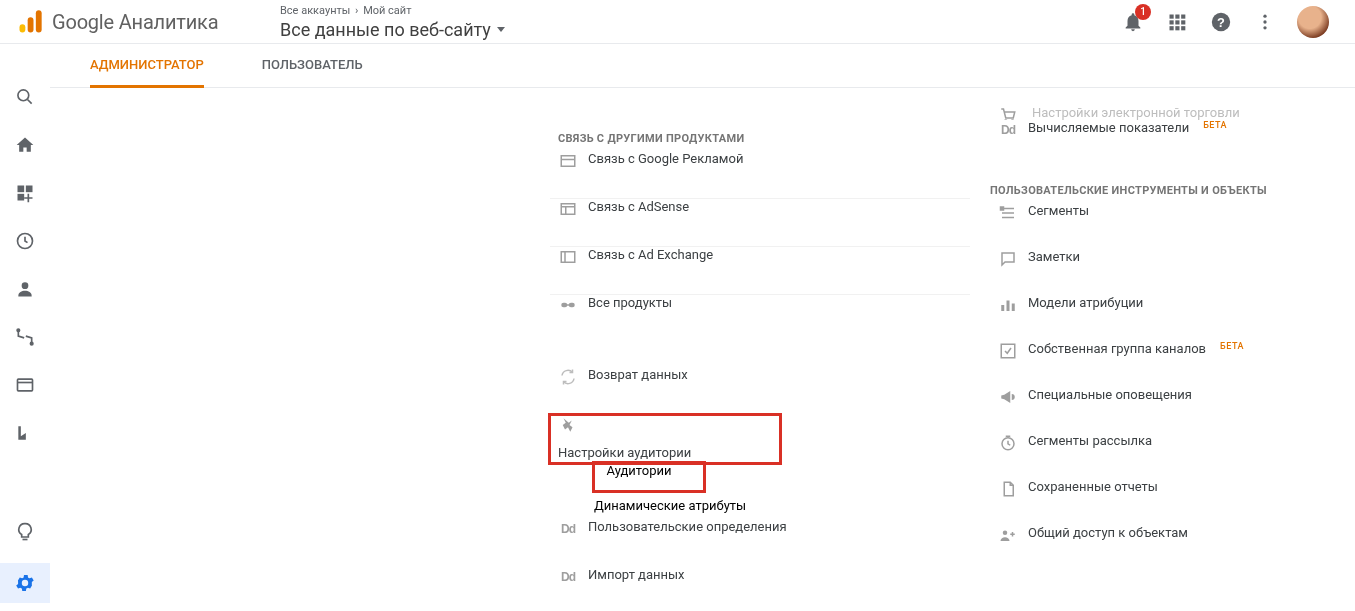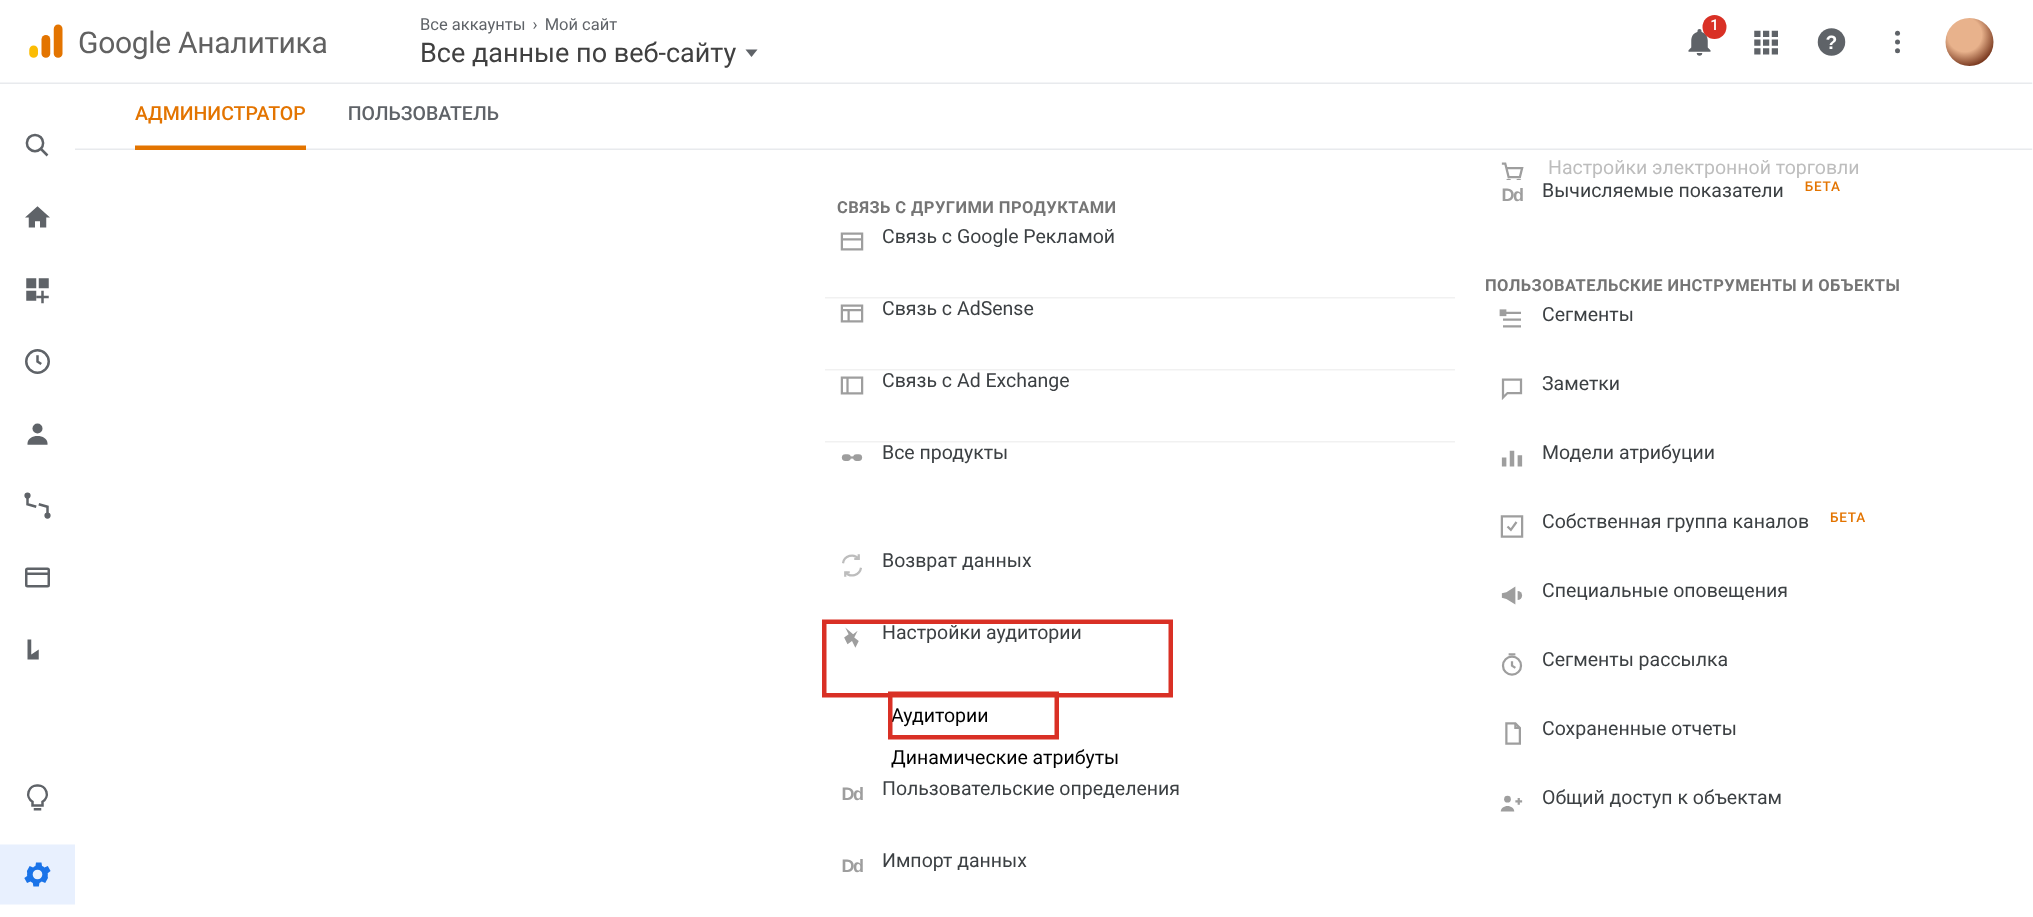--- a/index.html
+++ b/index.html
@@ -6,21 +6,21 @@
     body {
       font-family: Roboto, Arial, sans-serif;
       background: #fff;
       color: #3c4043;
       font-size: 13px;
       width: 1355px;
       overflow: hidden;
     }
     
     .topbar {
-      height: 56px;
+      height: 44px;
       display: flex;
       align-items: center;
       padding: 0 8px 0 8px;
       border-bottom: 1px solid #e8eaed;
     }
     .logo-wrap {
       display: flex;
       align-items: center;
       width: 248px;
       padding-left: 8px;
@@ -92,21 +92,21 @@
       border-radius:50%;
       background: radial-gradient(circle at 40% 35%, #e8b28c 0 40%, #7a3a20 75%);
     }
     
     .subtabs {
       height: 44px;
       display:flex;
       align-items:center;
       padding-left: 90px;
       border-bottom:1px solid #e8eaed;
-      gap: 28px;
+      gap: 58px;
     }
     .tab {
       font-size:13px;
       font-weight:500;
       color:#5f6368;
       text-transform:uppercase;
       height:44px;
       display:flex;
       align-items:center;
       cursor:pointer;
@@ -201,20 +201,21 @@
       font-size:13px;
       color:#000000;
       height:28px;
       display:flex;
       align-items:center;
       cursor:pointer;
     }
     .hl-red {
       outline: 3px solid #d93025;
       outline-offset: -1px;
+      flex-direction: column;
     }
     .hl-red.narrow {
       display:inline-flex;
       padding-right:20px;
     }
     .beta {
       font-size:9px;
       font-weight:500;
       color:#e37400;
       margin-left:4px;

